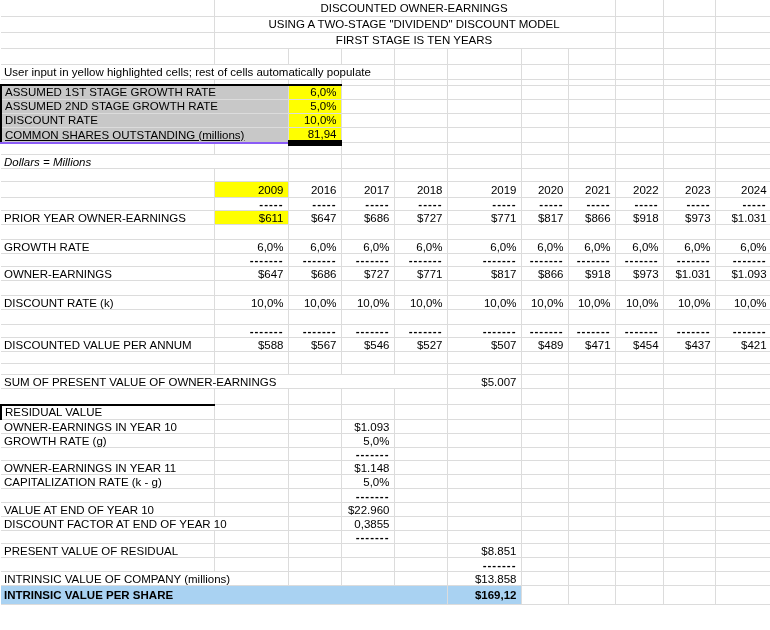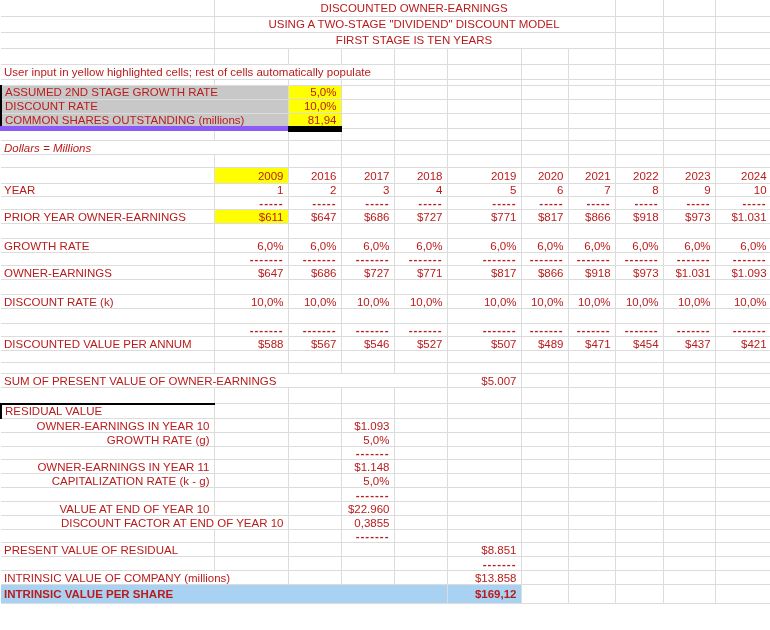--- a/index.html
+++ b/index.html
@@ -1,39 +1,39 @@
 <!DOCTYPE html>
 <html><head>
 <meta charset="utf-8">
 <style>
   html,body{margin:0;padding:0;background:#fff;}
   .sheet{
     width:770px;height:630px;overflow:hidden;background:#fff;
-    font-family:"Liberation Sans",sans-serif;color:#b91c1c;
+    font-family:"Liberation Sans",sans-serif;color:#000000;
   }
   table.grid{border-collapse:collapse;table-layout:fixed;width:770px;}
   table.grid td{
     padding:0 4px 0 3px;
     font-size:11.5px;line-height:12px;
     white-space:nowrap;overflow:hidden;
     border-right:1px solid #DCDCDC;
     border-bottom:1px solid #DCDCDC;
     vertical-align:middle;
   }
   td.lab{text-align:left;}
   td.n{text-align:right;}
   td.tt{text-align:center;}
   td.it{font-style:italic;}
-  td.ind{padding-left:10px;text-align:right;}
+  td.ind{padding-left:10px;}
   td.d{text-align:right;font-size:9.5px;font-weight:bold;letter-spacing:1px;line-height:9px;}
   
   td.glab{background:#C8C8C8;border-left:2px solid #000;border-bottom:1px solid #B4B4B4;}
   td.yval{background:#FFFF00;text-align:right;border-left:1px solid #000;border-right:2px solid #000;border-bottom:1px solid #A8A855;}
   tr.abt td.glab, tr.abt td.yval{border-top:2px solid #000;}
-  tr.abb td.glab{border-bottom:5px solid #8b5cf6;}
+  tr.abb td.glab{border-bottom:2px solid #8b5cf6;text-decoration:underline;}
   tr.abb td.yval{border-bottom:6px solid #000000;}
   
   td.y{background:#FFFF00;}
   
   td.box{border:2px solid #000;font-size:11.5px;margin-top:24px;}
   
   td.bb{background:#A9D2F2;font-weight:bold;font-size:15px;line-height:16px;}
 </style>
 </head>
 <body>
@@ -105,20 +105,32 @@
           <td class="c"></td>
           <td class="c"></td>
           <td class="c"></td>
           <td class="c"></td>
           <td class="c"></td>
           <td class="c"></td>
           <td class="c"></td>
           <td class="c"></td>
         </tr>
 
+    <tr style="height:14px" class="abt">
+      <td class="glab" colspan="2">ASSUMED 1ST STAGE GROWTH RATE</td>
+      <td class="yval">6,0%</td>
+    <td class="c"></td>
+          <td class="c"></td>
+          <td class="c"></td>
+          <td class="c"></td>
+          <td class="c"></td>
+          <td class="c"></td>
+          <td class="c"></td>
+          <td class="c"></td>
+        </tr>
     <tr style="height:14px">
       <td class="glab" colspan="2">ASSUMED 2ND STAGE GROWTH RATE</td>
       <td class="yval">5,0%</td>
     <td class="c"></td>
           <td class="c"></td>
           <td class="c"></td>
           <td class="c"></td>
           <td class="c"></td>
           <td class="c"></td>
           <td class="c"></td>
@@ -193,33 +205,20 @@
     <td class="n y">2009</td>
           <td class="n">2016</td>
           <td class="n">2017</td>
           <td class="n">2018</td>
           <td class="n">2019</td>
           <td class="n">2020</td>
           <td class="n">2021</td>
           <td class="n">2022</td>
           <td class="n">2023</td>
           <td class="n">2024</td>
-        </tr>
-    <tr style="height:13px">
-      <td class="lab">YEAR</td>
-    <td class="n">1</td>
-          <td class="n">2</td>
-          <td class="n">3</td>
-          <td class="n">4</td>
-          <td class="n">5</td>
-          <td class="n">6</td>
-          <td class="n">7</td>
-          <td class="n">8</td>
-          <td class="n">9</td>
-          <td class="n">10</td>
         </tr>
     <tr style="height:13px">
       <td class="c"></td>
     <td class="d">-----</td>
           <td class="d">-----</td>
           <td class="d">-----</td>
           <td class="d">-----</td>
           <td class="d">-----</td>
           <td class="d">-----</td>
           <td class="d">-----</td>

